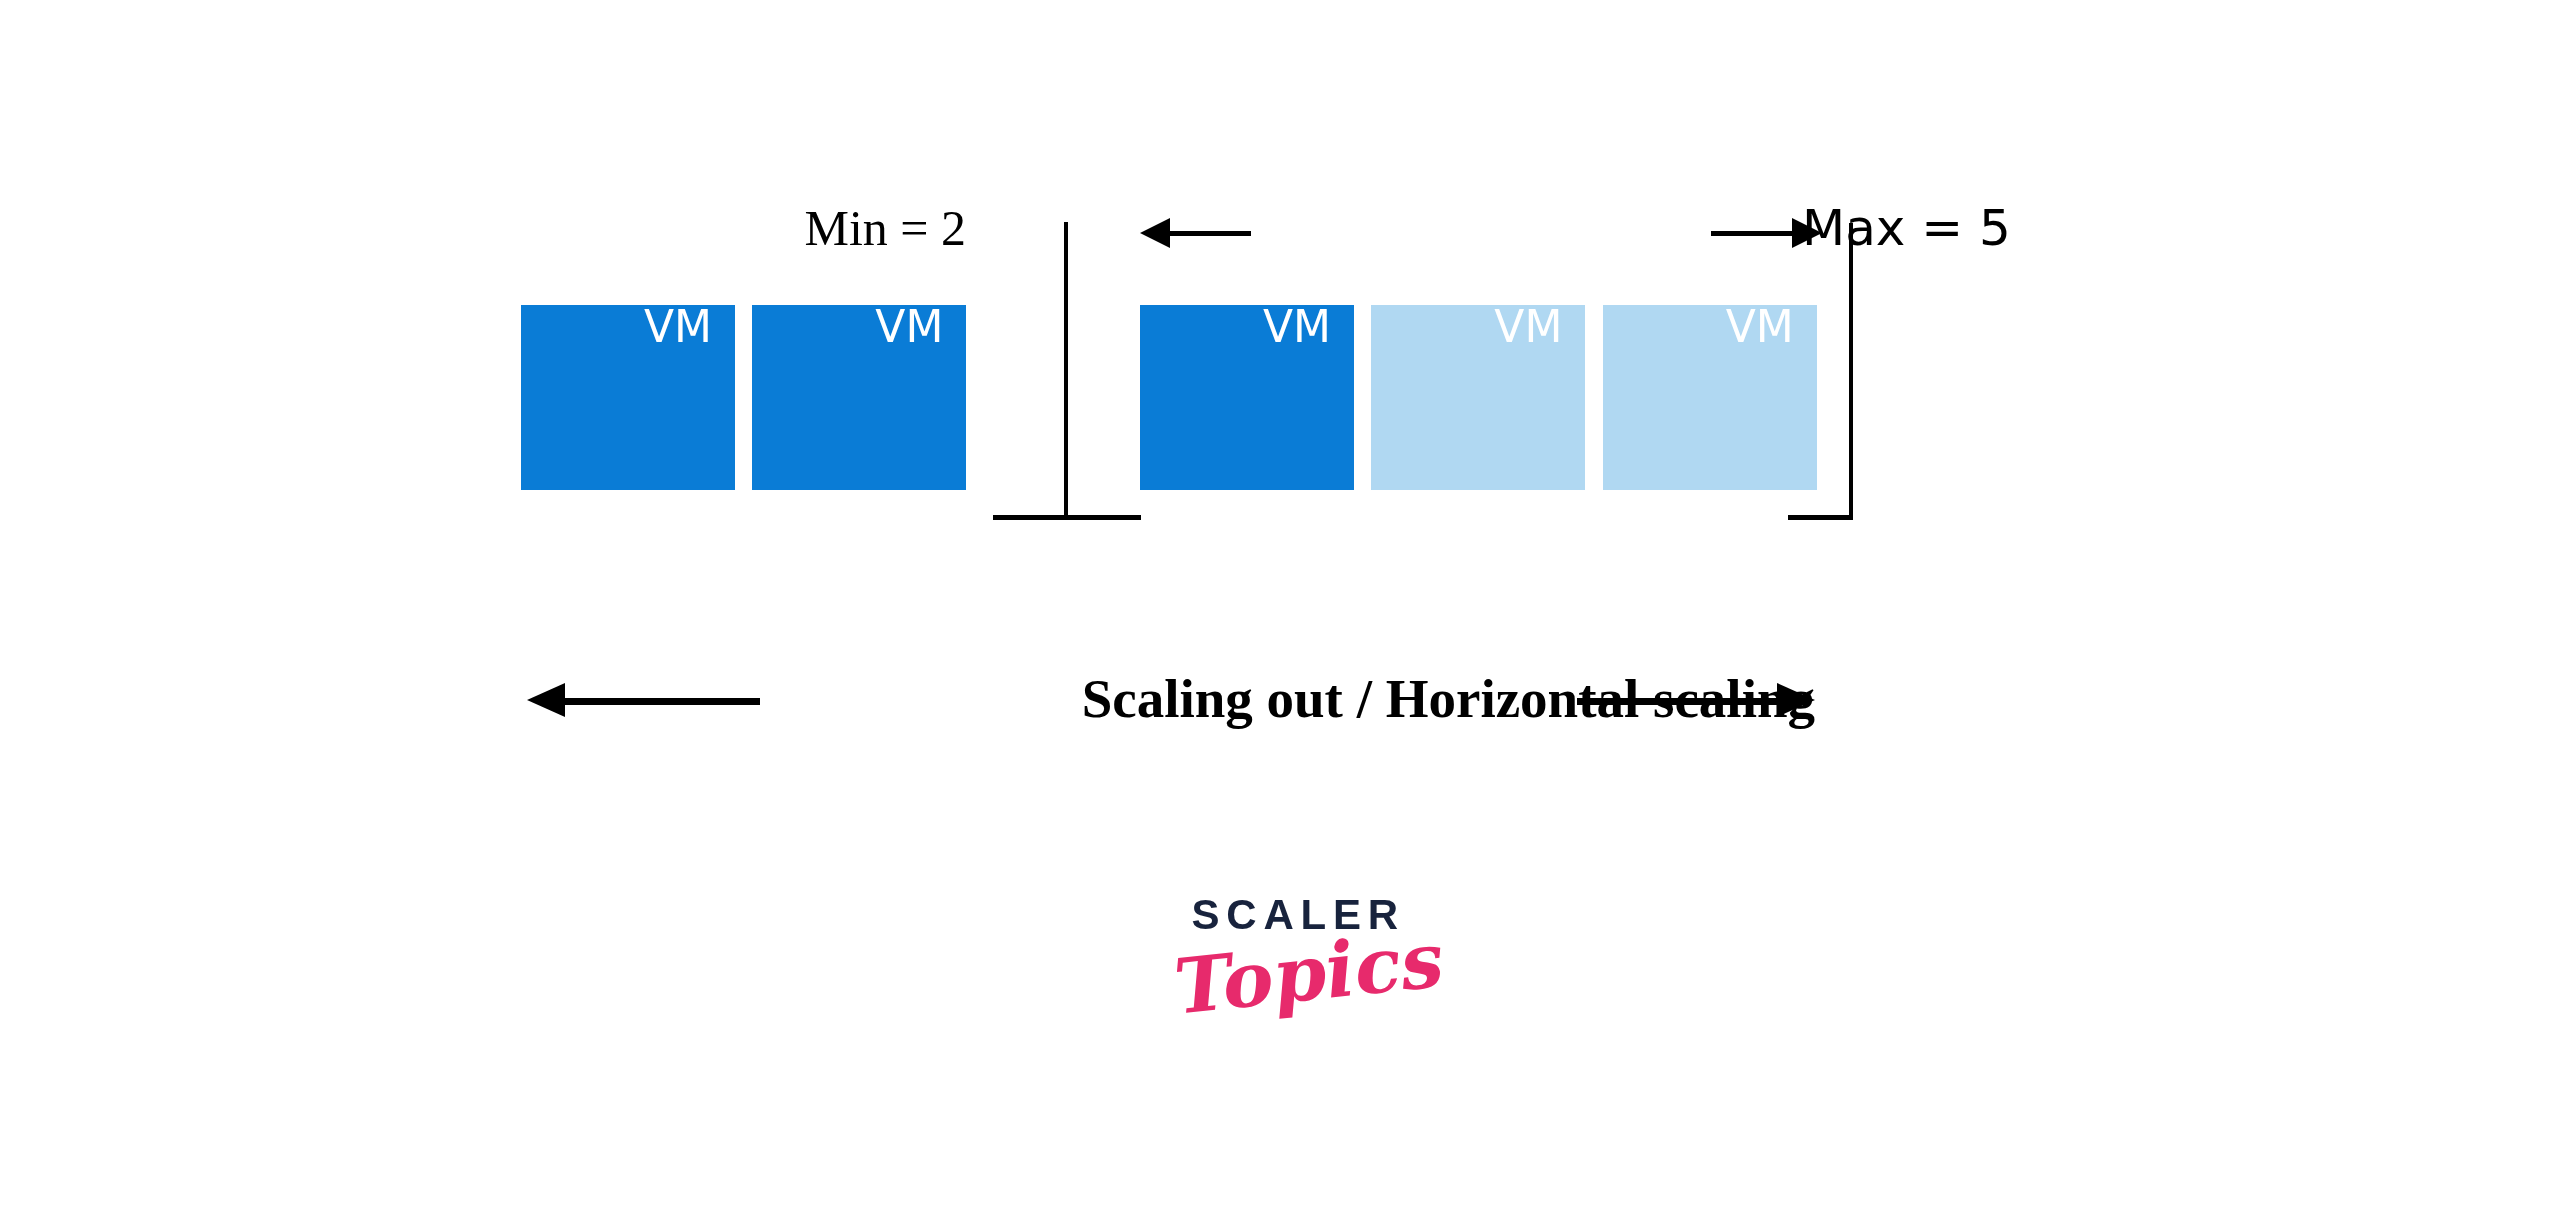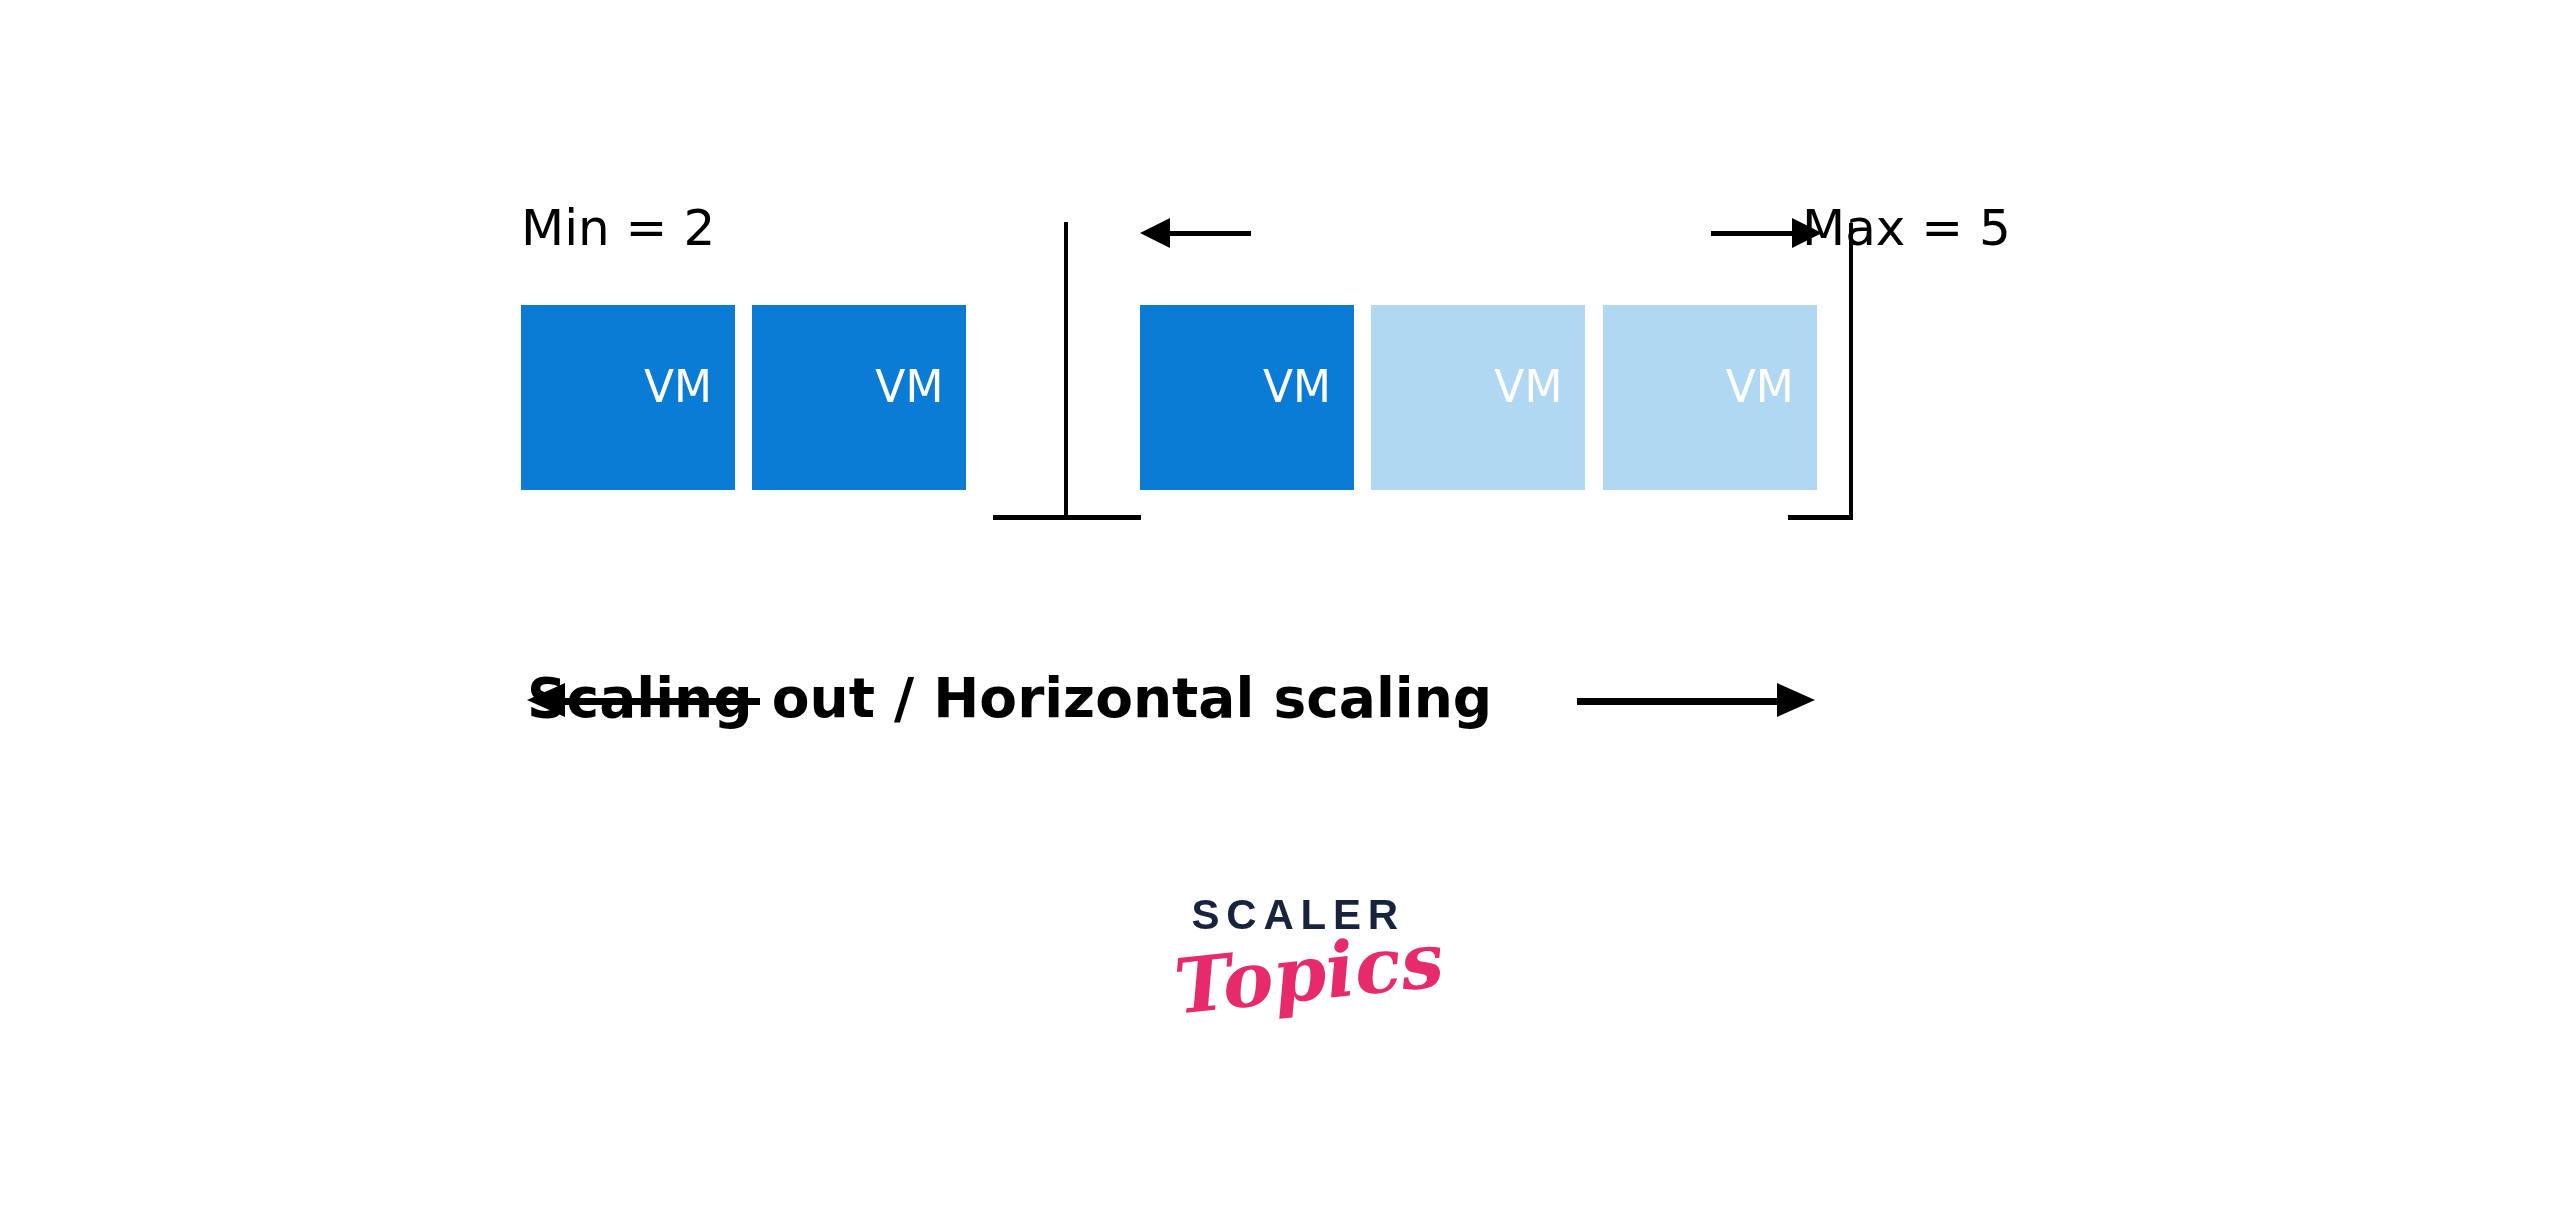--- a/index.html
+++ b/index.html
@@ -13,27 +13,27 @@
   #canvas{
     position:relative;
     width:2576px;height:1215px;
     background:#ffffff;
     font-family:"DejaVu Sans","Liberation Sans",sans-serif;
     color:var(--ink);
     overflow:hidden;
   }
   .abs{position:absolute;}
   .label{line-height:1;white-space:nowrap;font-size:50px;color:var(--ink);}
-  .center{text-align:left;}
+  .center{text-align:right;font-family:Liberation Serif, serif;}
 
   
   .vm-group{display:flex;gap:17.4px;}
   .vm-box{
     width:214px;height:185px;
-    display:flex;align-items:center;justify-content:flex-end;
+    display:flex;align-items:flex-start;justify-content:flex-end;
     padding:0 23px 21px 0;box-sizing:border-box;
   }
   .vm-box.active{background:var(--vm-active);}
   .vm-box.inactive{background:var(--vm-inactive);}
   .vm-text{color:#ffffff;font-size:44px;line-height:1;}
 
   
   .vline{width:3.8px;background:var(--ink);}
   .hline{height:4.5px;background:var(--ink);}
 

